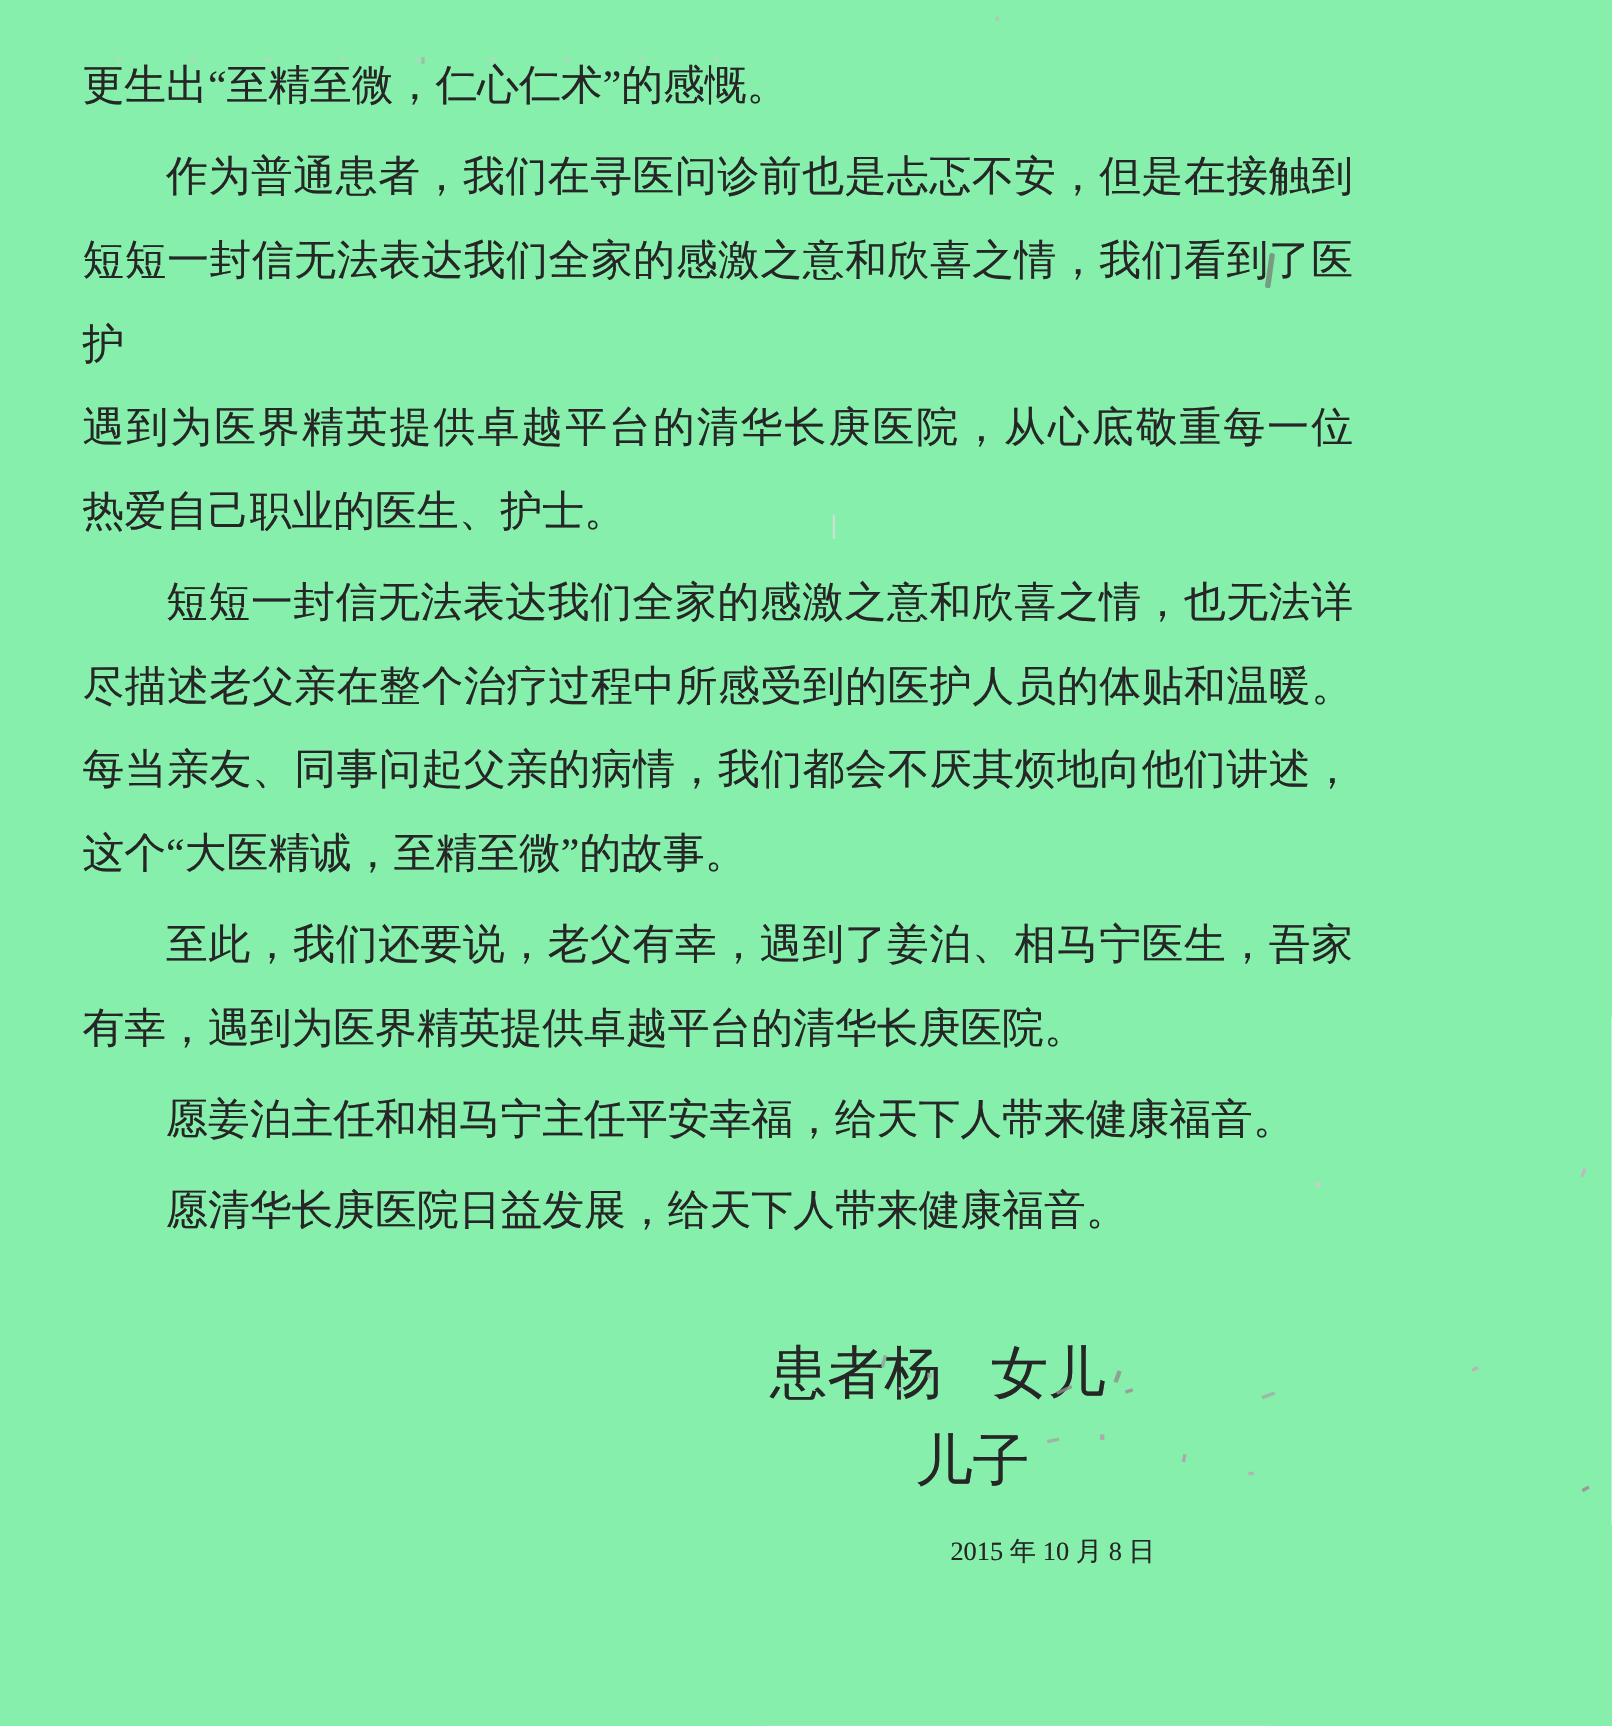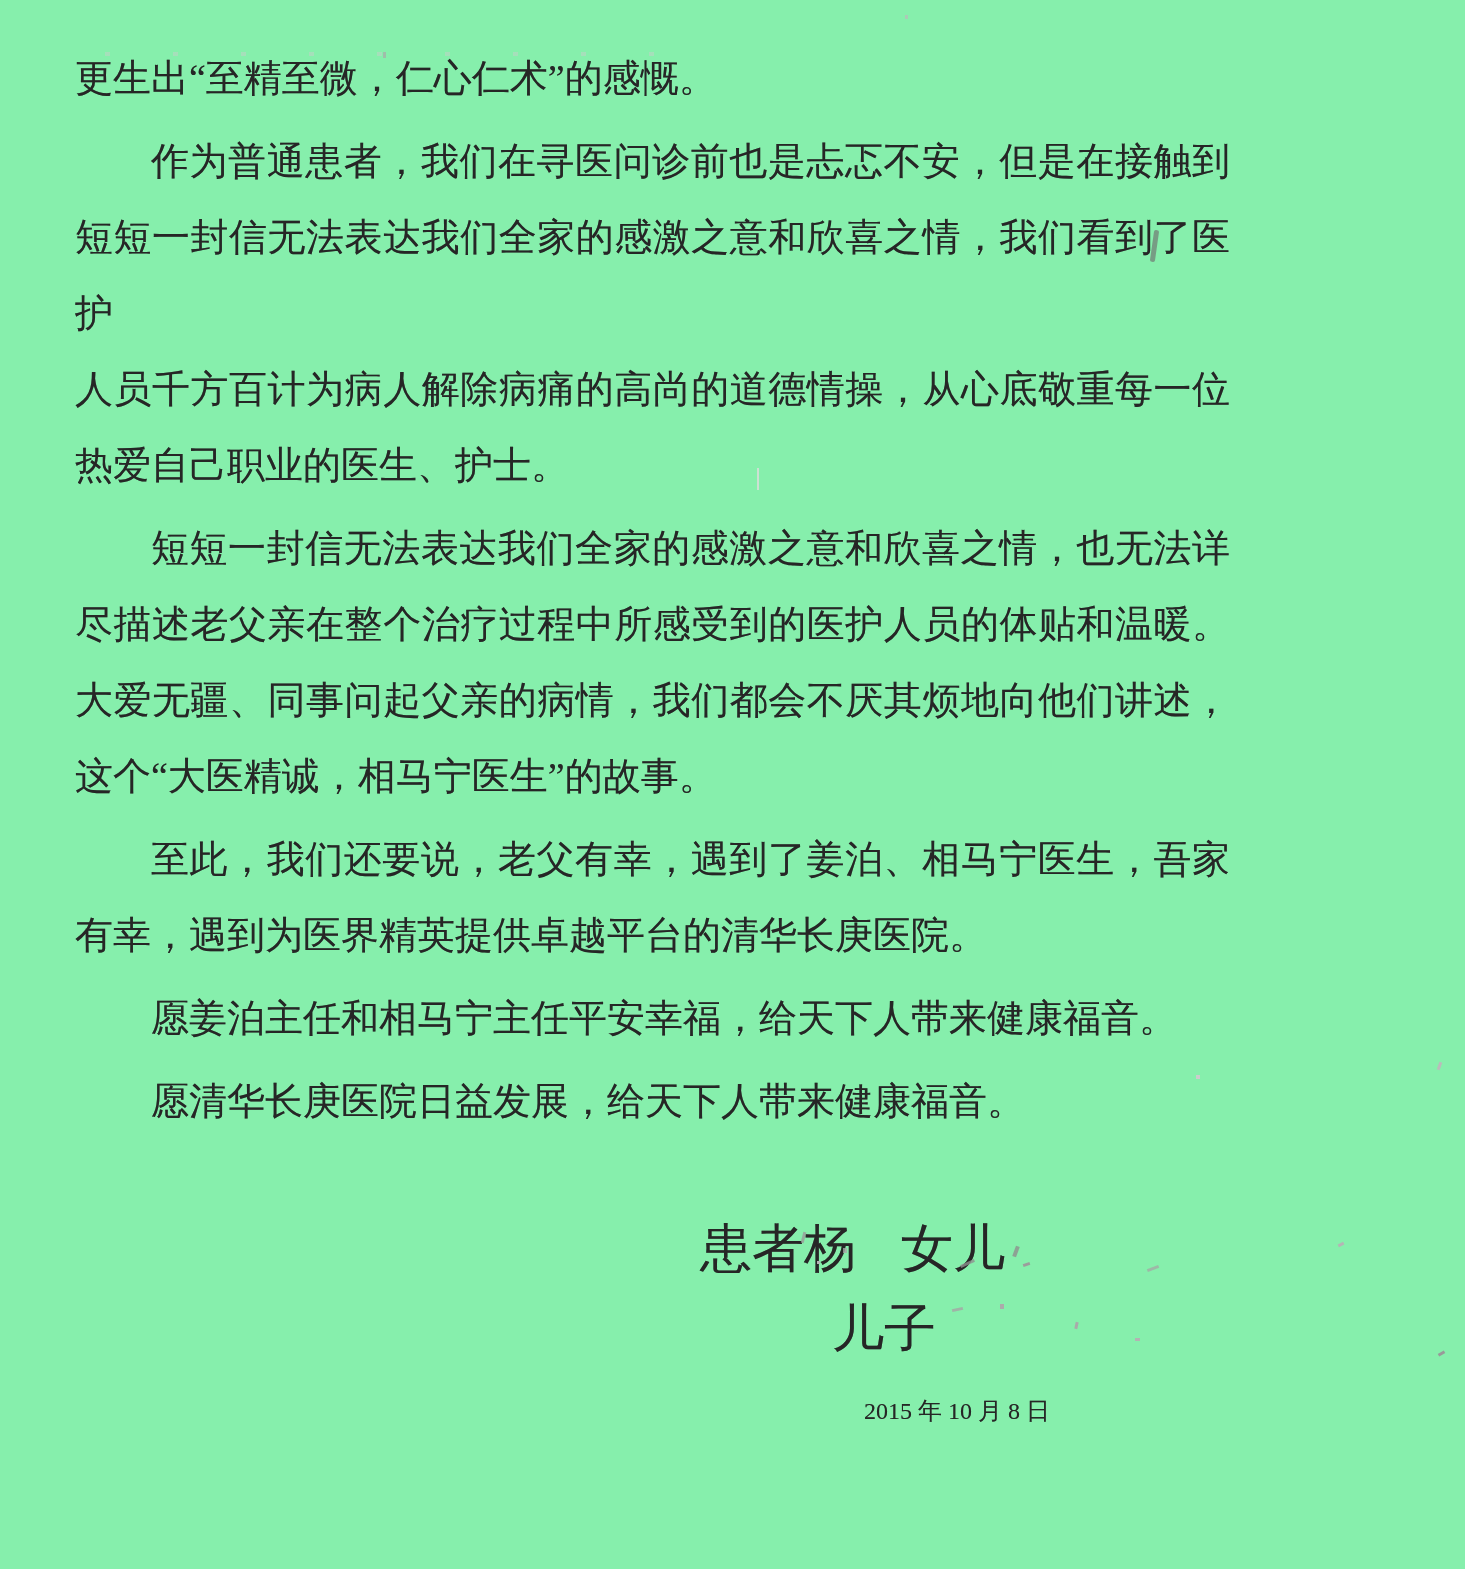--- a/index.html
+++ b/index.html
@@ -65,26 +65,26 @@
 <body>
 
 <div class="page">
 
   <div class="dotted-trace"></div>
 
   <div class="text-block">
     <div class="line">更生出“至精至微，仁心仁术”的感慨。</div>
     <div class="line indent justify para-start">作为普通患者，我们在寻医问诊前也是忐忑不安，但是在接触到</div>
     <div class="line justify">短短一封信无法表达我们全家的感激之意和欣喜之情，我们看到了医护</div>
-    <div class="line justify">人员千方百计为病人解除病痛的高尚的道德情操，从心底敬重每一位</div>
+    <div class="line justify">遇到为医界精英提供卓越平台的清华长庚医院，从心底敬重每一位</div>
     <div class="line">热爱自己职业的医生、护士。</div>
     <div class="line indent justify para-start">短短一封信无法表达我们全家的感激之意和欣喜之情，也无法详</div>
     <div class="line justify">尽描述老父亲在整个治疗过程中所感受到的医护人员的体贴和温暖。</div>
-    <div class="line justify">大爱无疆、同事问起父亲的病情，我们都会不厌其烦地向他们讲述，</div>
-    <div class="line">这个“大医精诚，相马宁医生”的故事。</div>
+    <div class="line justify">每当亲友、同事问起父亲的病情，我们都会不厌其烦地向他们讲述，</div>
+    <div class="line">这个“大医精诚，至精至微”的故事。</div>
     <div class="line indent justify para-start">至此，我们还要说，老父有幸，遇到了姜泊、相马宁医生，吾家</div>
     <div class="line">有幸，遇到为医界精英提供卓越平台的清华长庚医院。</div>
     <div class="line indent para-start">愿姜泊主任和相马宁主任平安幸福，给天下人带来健康福音。</div>
     <div class="line indent para-start">愿清华长庚医院日益发展，给天下人带来健康福音。</div>
   </div>
 
   <div class="sig-row sig-patient">
     <span>患者杨</span><span class="gap"></span><span>女儿</span>
   </div>
   <div class="sig-row sig-son">儿子</div>

